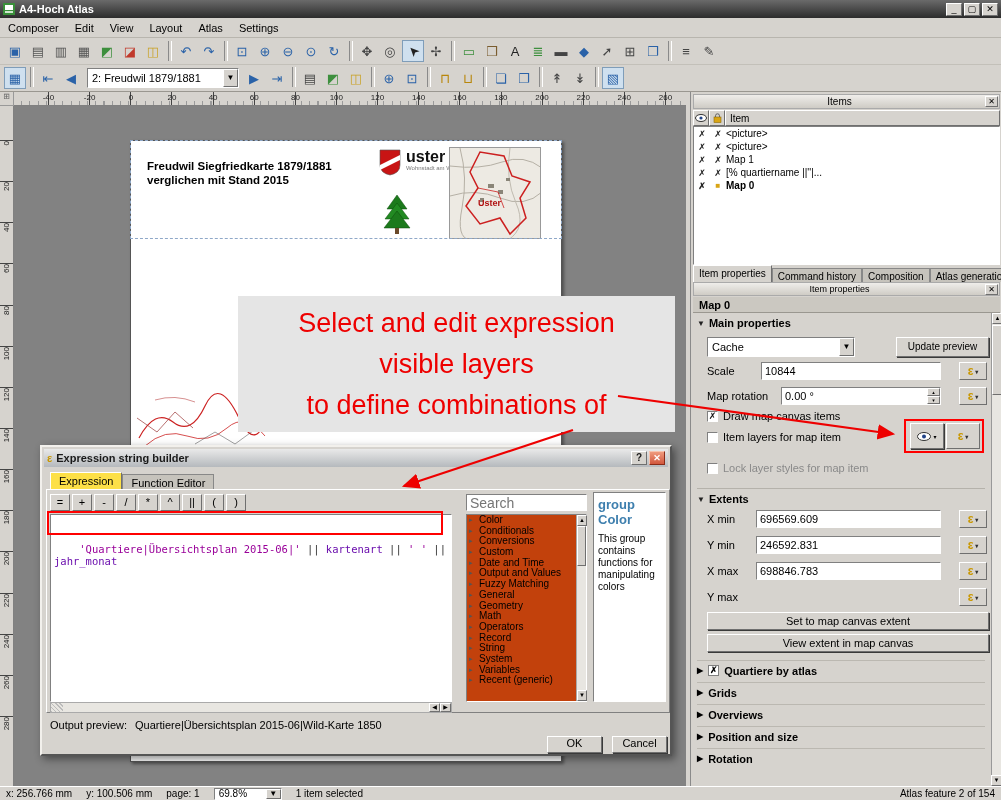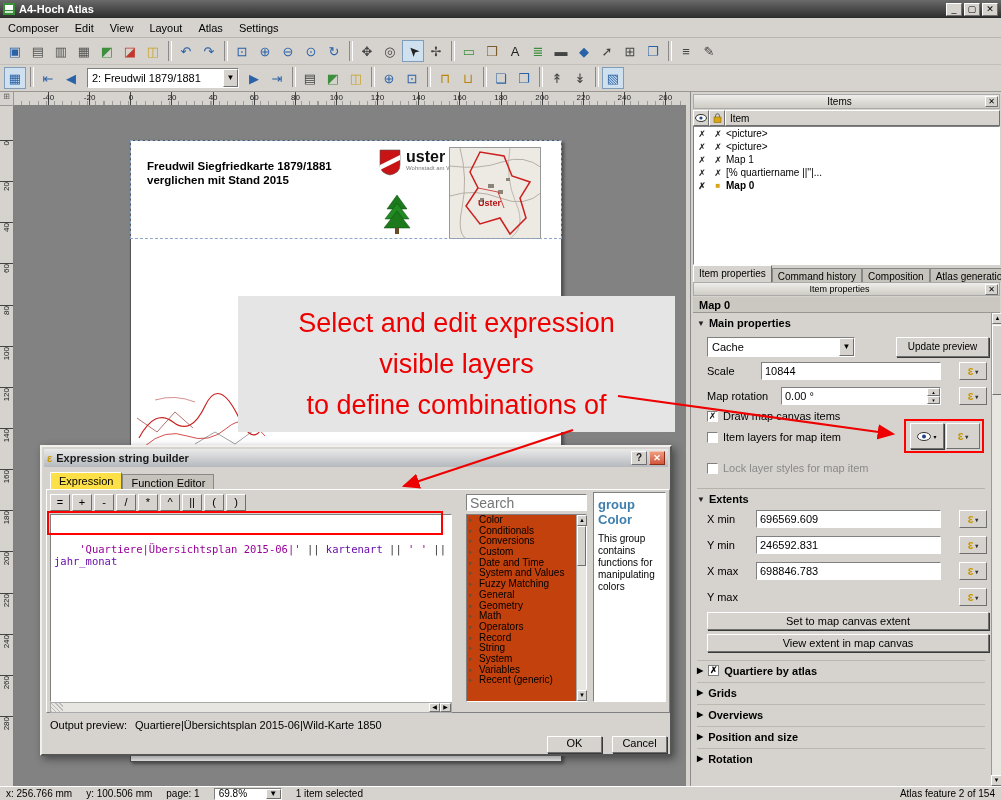--- a/index.html
+++ b/index.html
@@ -722,21 +722,21 @@
     <div class="searchbox">
       <input placeholder="Search" style="">
     </div>
     <div class="ftree">
 
     <div class="fitem"><span>Color</span></div>
         <div class="fitem"><span>Conditionals</span></div>
         <div class="fitem"><span>Conversions</span></div>
         <div class="fitem"><span>Custom</span></div>
         <div class="fitem"><span>Date and Time</span></div>
-        <div class="fitem"><span>System and Values</span></div>
+        <div class="fitem"><span>Output and Values</span></div>
         <div class="fitem"><span>Fuzzy Matching</span></div>
         <div class="fitem"><span>General</span></div>
         <div class="fitem"><span>Geometry</span></div>
         <div class="fitem"><span>Math</span></div>
         <div class="fitem"><span>Operators</span></div>
         <div class="fitem"><span>Record</span></div>
         <div class="fitem"><span>String</span></div>
         <div class="fitem"><span>System</span></div>
         <div class="fitem"><span>Variables</span></div>
         <div class="fitem"><span>Recent (generic)</span></div>

